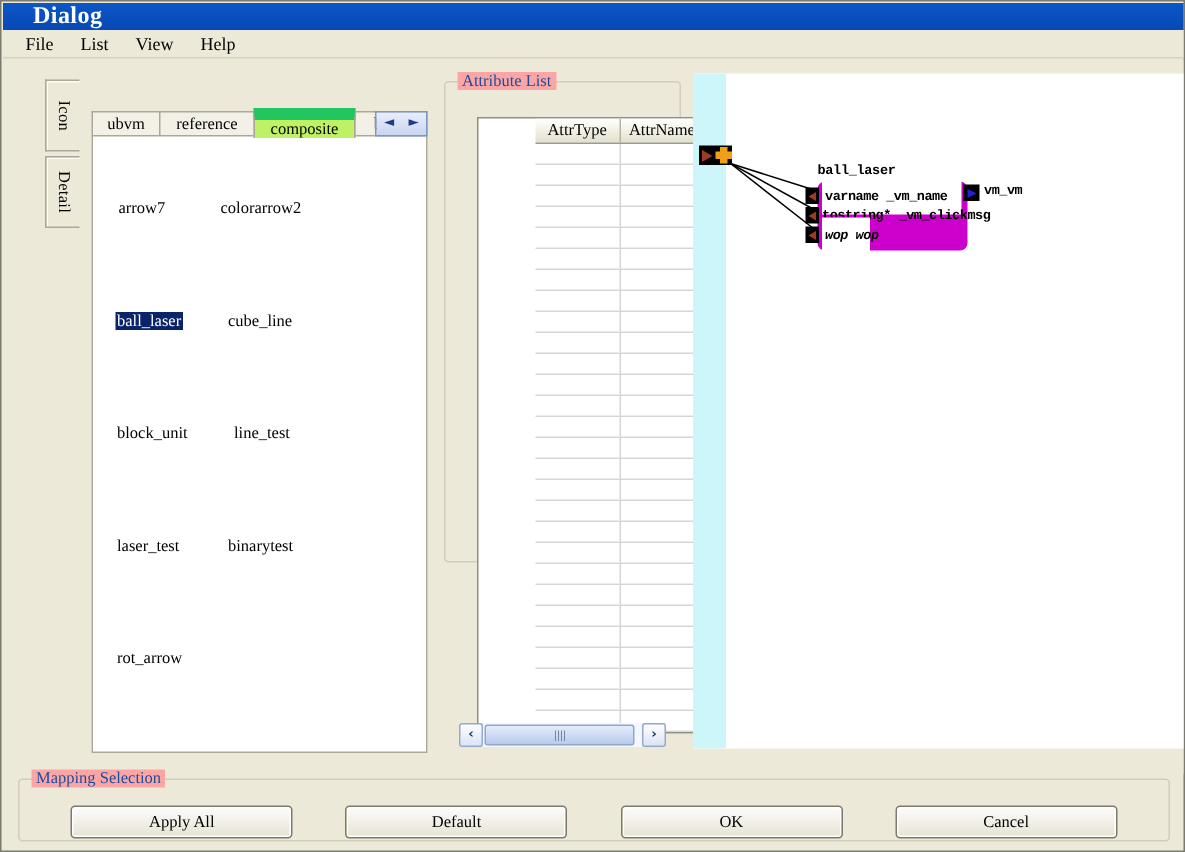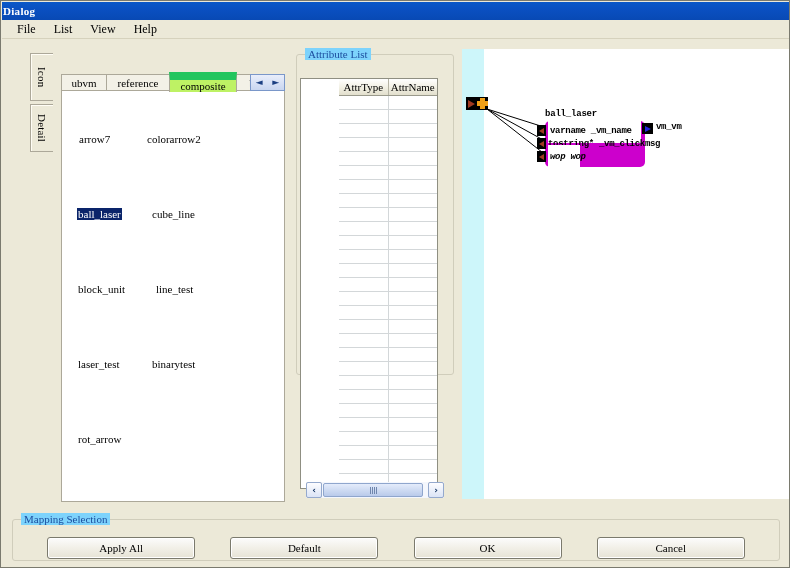--- a/index.html
+++ b/index.html
@@ -32,22 +32,22 @@
     left: 1px; top: 1px;
     width: 788px; height: 18px;
     background: linear-gradient(to bottom, #0a58c8 0%, #0a4fc0 45%, #0849b4 100%);
     display: flex;
     align-items: center;
   }
   .titlebar .title {
     color: #ffffff;
     font-family: "Liberation Serif", serif;
     font-weight: bold;
-    font-size: 11px;
-    padding-left: 1px;
+    font-size: 16px;
+    padding-left: 20px;
     letter-spacing: 0.3px;
   }
 
   
   .menubar {
     position: absolute;
     left: 1px; top: 19px;
     width: 788px; height: 19px;
     background: #ece9d8;
     display: flex;
@@ -177,35 +177,35 @@
   .groupbox {
     position: absolute;
     border: 1px solid #d0cdbb;
     border-radius: 3px;
     box-sizing: border-box;
   }
   .groupbox > .gb-title {
     position: absolute;
     top: -7px;
     left: 8px;
-    background: #7dd3fc;
+    background: #fca5a5;
     padding: 0 3px;
     color: #1c4d9e;
     font-family: "Liberation Serif", serif;
     font-size: 11px;
   }
   .attr-group {
     left: 295px; top: 53px;
     width: 158px; height: 321px;
   }
 
   .attrtable {
     position: absolute;
-    left: 299px; top: 77px;
-    width: 138px; height: 411px;
+    left: 317px; top: 77px;
+    width: 152px; height: 411px;
     background: #ffffff;
     border: 1px solid #8f8f82;
     box-sizing: border-box;
     overflow: hidden;
     padding-left: 38px;
   }
   .attr-head {
     display: flex;
     height: 17px;
     background: linear-gradient(to bottom, #ffffff 0%, #f1efe2 55%, #e2dfcd 100%);

